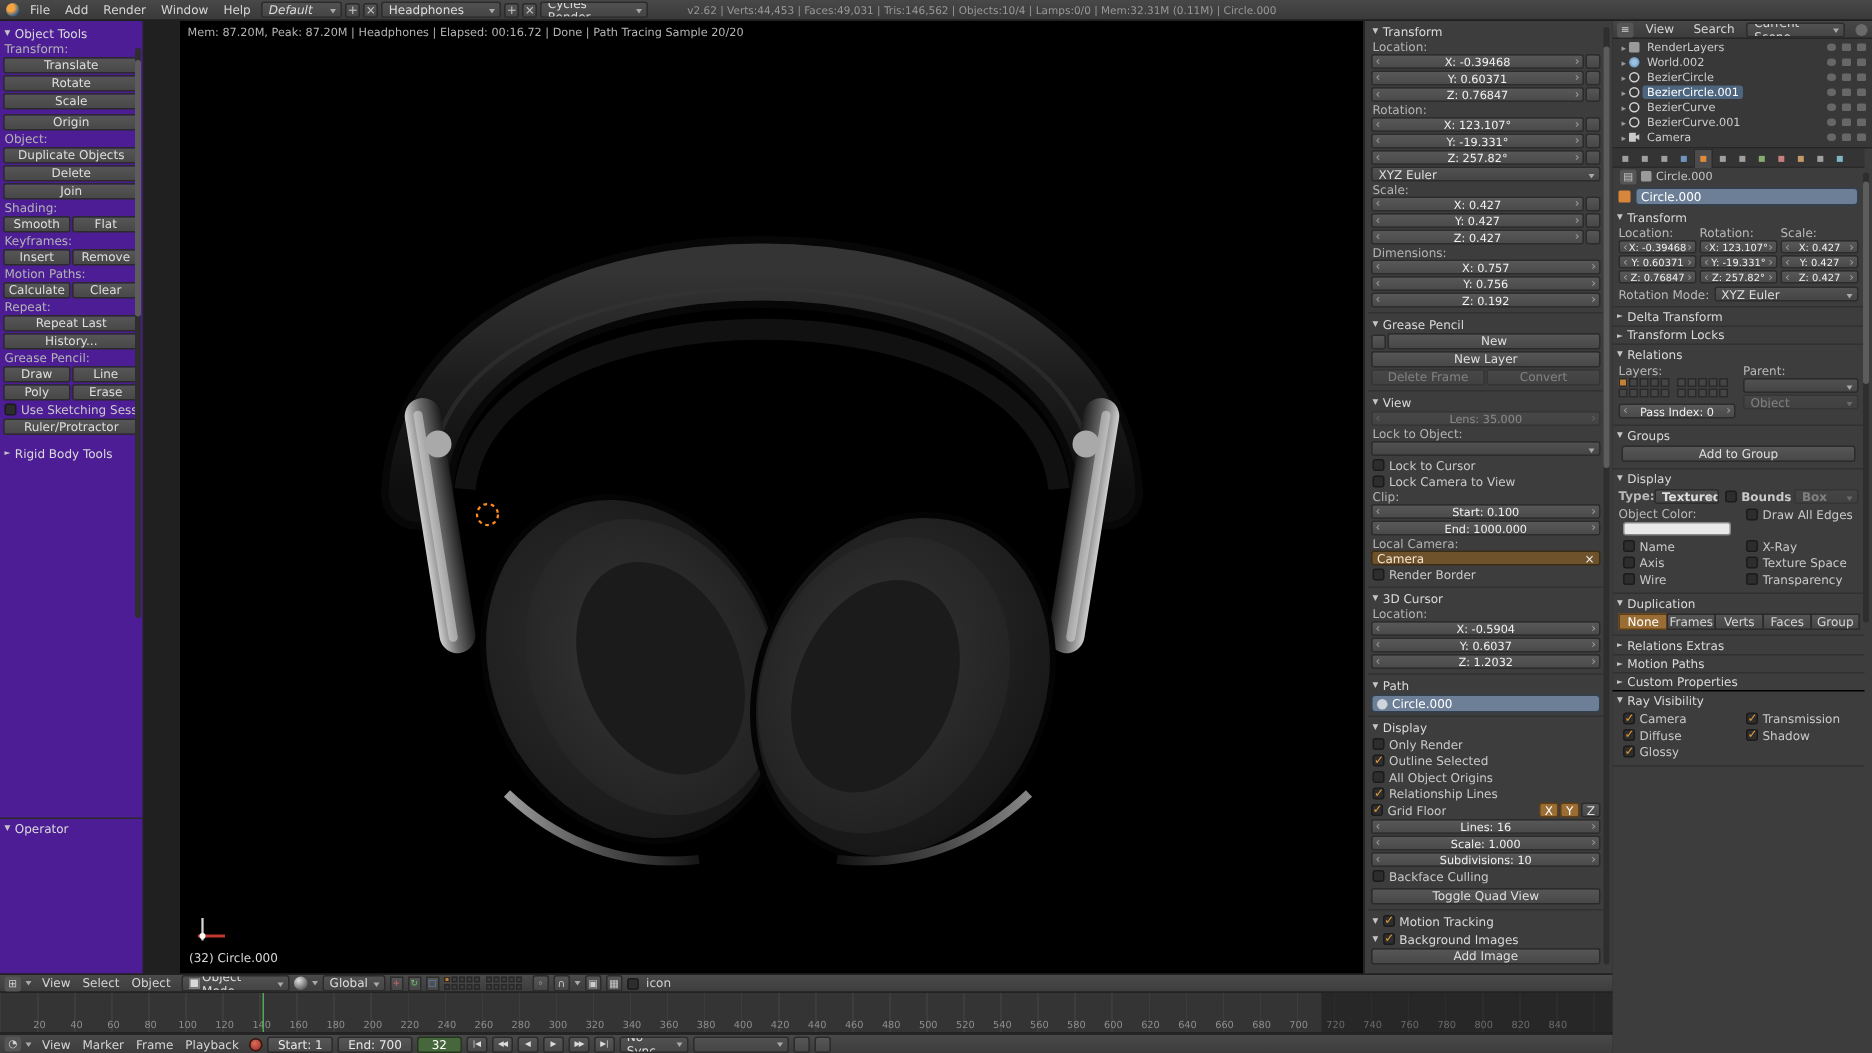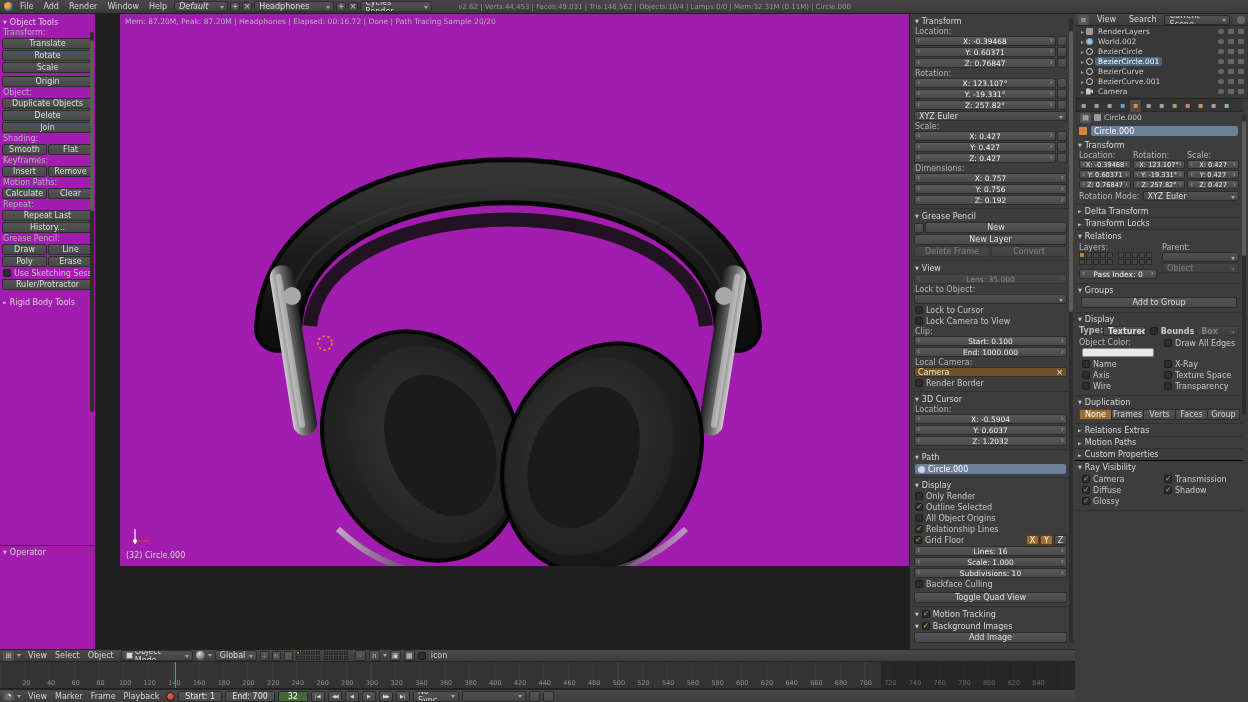--- a/index.html
+++ b/index.html
@@ -49,25 +49,25 @@
   .menu-item { padding:0 5px; color:#d6d6d6; white-space:nowrap; }
   .mini-btn { width:10px; height:10px; display:flex; align-items:center; justify-content:center; color:#c5c5c5;
               border:1px solid #2b2b2b; background:linear-gradient(#555,#464646); border-radius:2px; flex:none; }
   [data-name="add-layout-button"]::before,[data-name="add-scene-button"]::before { content:"+"; }
   [data-name="close-layout-button"]::before,[data-name="close-scene-button"]::before { content:"×"; }
   #topbar .dd { margin-bottom:0; height:11px; }
   .w62 { width:54px;font-style:italic; } .w72 { width:72px; } .w80 { width:80px; }
   .stats { margin-left:24px; color:#989898; font-size:7px; white-space:nowrap; overflow:hidden; }
 
   
-  #toolshelf { left:0; top:14px; width:96px; height:635px; background:#a21caf; border-right:1px solid #232323; padding-top:2px; }
+  #toolshelf { left:0; top:14px; width:96px; height:635px; background:#4c1d95; border-right:1px solid #232323; padding-top:2px; }
   #operator-panel { position:absolute; left:0; right:0; bottom:0; height:104px; border-top:1px solid #2a2a2a; }
 
   
-  #viewport { left:120px; top:14px; width:789px; height:552px; background:#a21caf; overflow:hidden; }
+  #viewport { left:120px; top:14px; width:789px; height:635px; background:#000000; overflow:hidden; }
   #render-stats { position:absolute; left:5px; top:3px; color:#b5b5b5; font-size:7.5px; white-space:nowrap; }
   #active-object-label { position:absolute; left:6px; bottom:6px; color:#d8d8d8; }
   #axis-gizmo { position:absolute; left:8px; bottom:18px; }
 
   
   #npanel { left:909px; top:14px; width:166px; height:635px; background:#3d3d3d; border-left:1px solid #232323; padding:1px 6px 0 2px; overflow:hidden; }
   .nsec { border-bottom:1px solid #313131; padding-bottom:2px; margin-bottom:1px; }
   .camfield { height:10px; margin:0 2px 1px; background:#6d522c; border:1px solid #3d2d16; border-radius:2px;
               display:flex; align-items:center; padding:0 3px; color:#f5e6cf; gap:2px; }
   .camfield .xbtn { margin-left:auto; }

